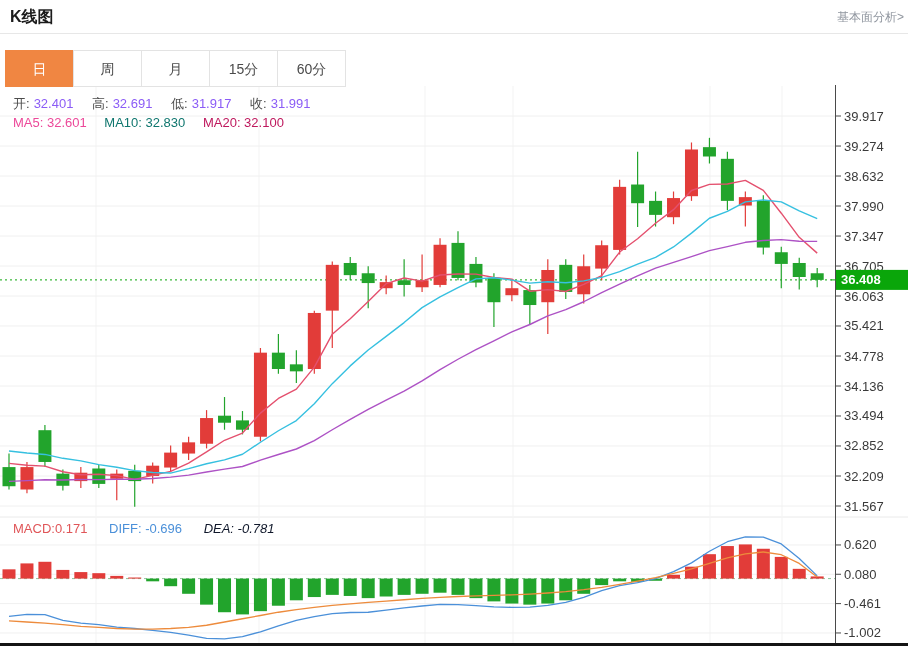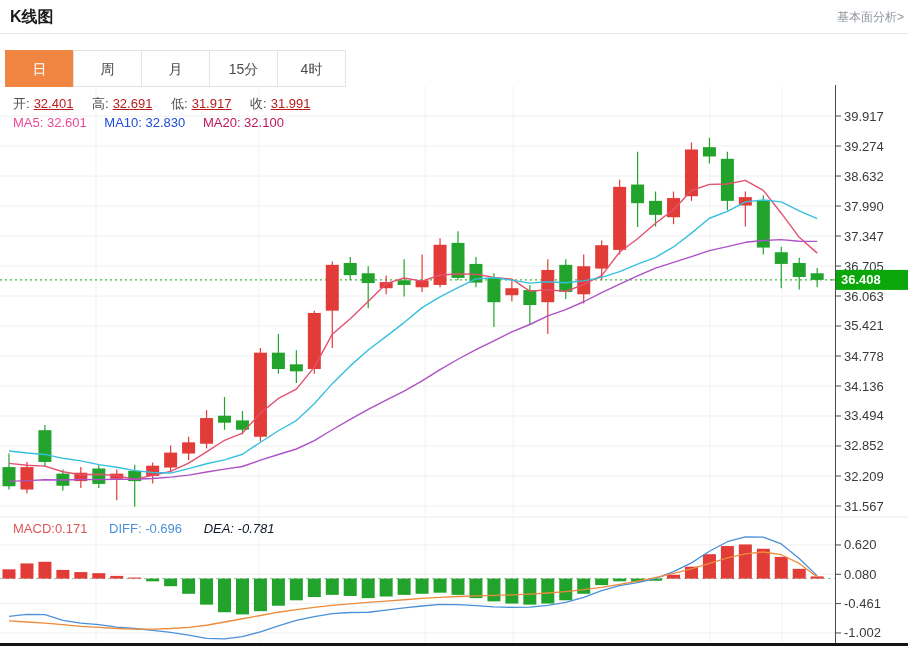--- a/index.html
+++ b/index.html
@@ -10,44 +10,44 @@
   .fund-link{position:absolute;right:4px;top:9px;font-size:12px;color:#8f959e;cursor:pointer;text-decoration:none;}
   .tabs{position:absolute;top:50px;left:5px;display:flex;z-index:3;}
   .tab{width:69px;height:37px;line-height:37px;text-align:center;font-size:14px;color:#4a4a4a;
        background:#fff;border:1px solid #e3e3e3;margin-left:-1px;cursor:pointer;box-sizing:border-box;}
   .tab:first-child{margin-left:0;}
   .tab.active{background:#f08642;border-color:#f08642;color:#fff;}
   svg.chart{position:absolute;left:0;top:0;z-index:1;}
   .row{position:absolute;left:13px;z-index:2;font-size:13px;white-space:nowrap;}
   .row span{margin-right:4px;}
   .lbl{color:#4c4c4c;}
-  .val-g{color:#b91c1c;margin-right:15px !important;text-decoration:underline;}
+  .val-g{color:#8b5cf6;margin-right:15px !important;}
   .ma5{color:#ec4899;margin-right:14px !important;}
-  .ma10{color:#1d4ed8;margin-right:14px !important;}
+  .ma10{color:#0f766e;margin-right:14px !important;}
   .ma20{color:#be185d;}
   .m-macd{color:#e05558;margin-right:18px !important;}
   .m-diff{color:#4b90d9;margin-right:18px !important;}
   .m-dea{color:#0f172a;font-style:italic;}
 </style>
 </head>
 <body>
 
 <div class="app">
 
   <div class="hdr">
     <div class="title">K线图</div>
     <a class="fund-link">基本面分析&gt;</a>
   </div>
 
   <div class="tabs">
     <div class="tab active">日</div>
     <div class="tab">周</div>
     <div class="tab">月</div>
     <div class="tab">15分</div>
-    <div class="tab">4时</div>
+    <div class="tab">60分</div>
   </div>
 
   <svg class="chart" id="chart" width="908" height="647">
       <defs>
         <clipPath id="mc">
           <rect x="0" y="86" width="835" height="430"></rect>
         </clipPath>
         <clipPath id="dc">
           <rect x="0" y="518" width="835" height="126"></rect>
         </clipPath>

